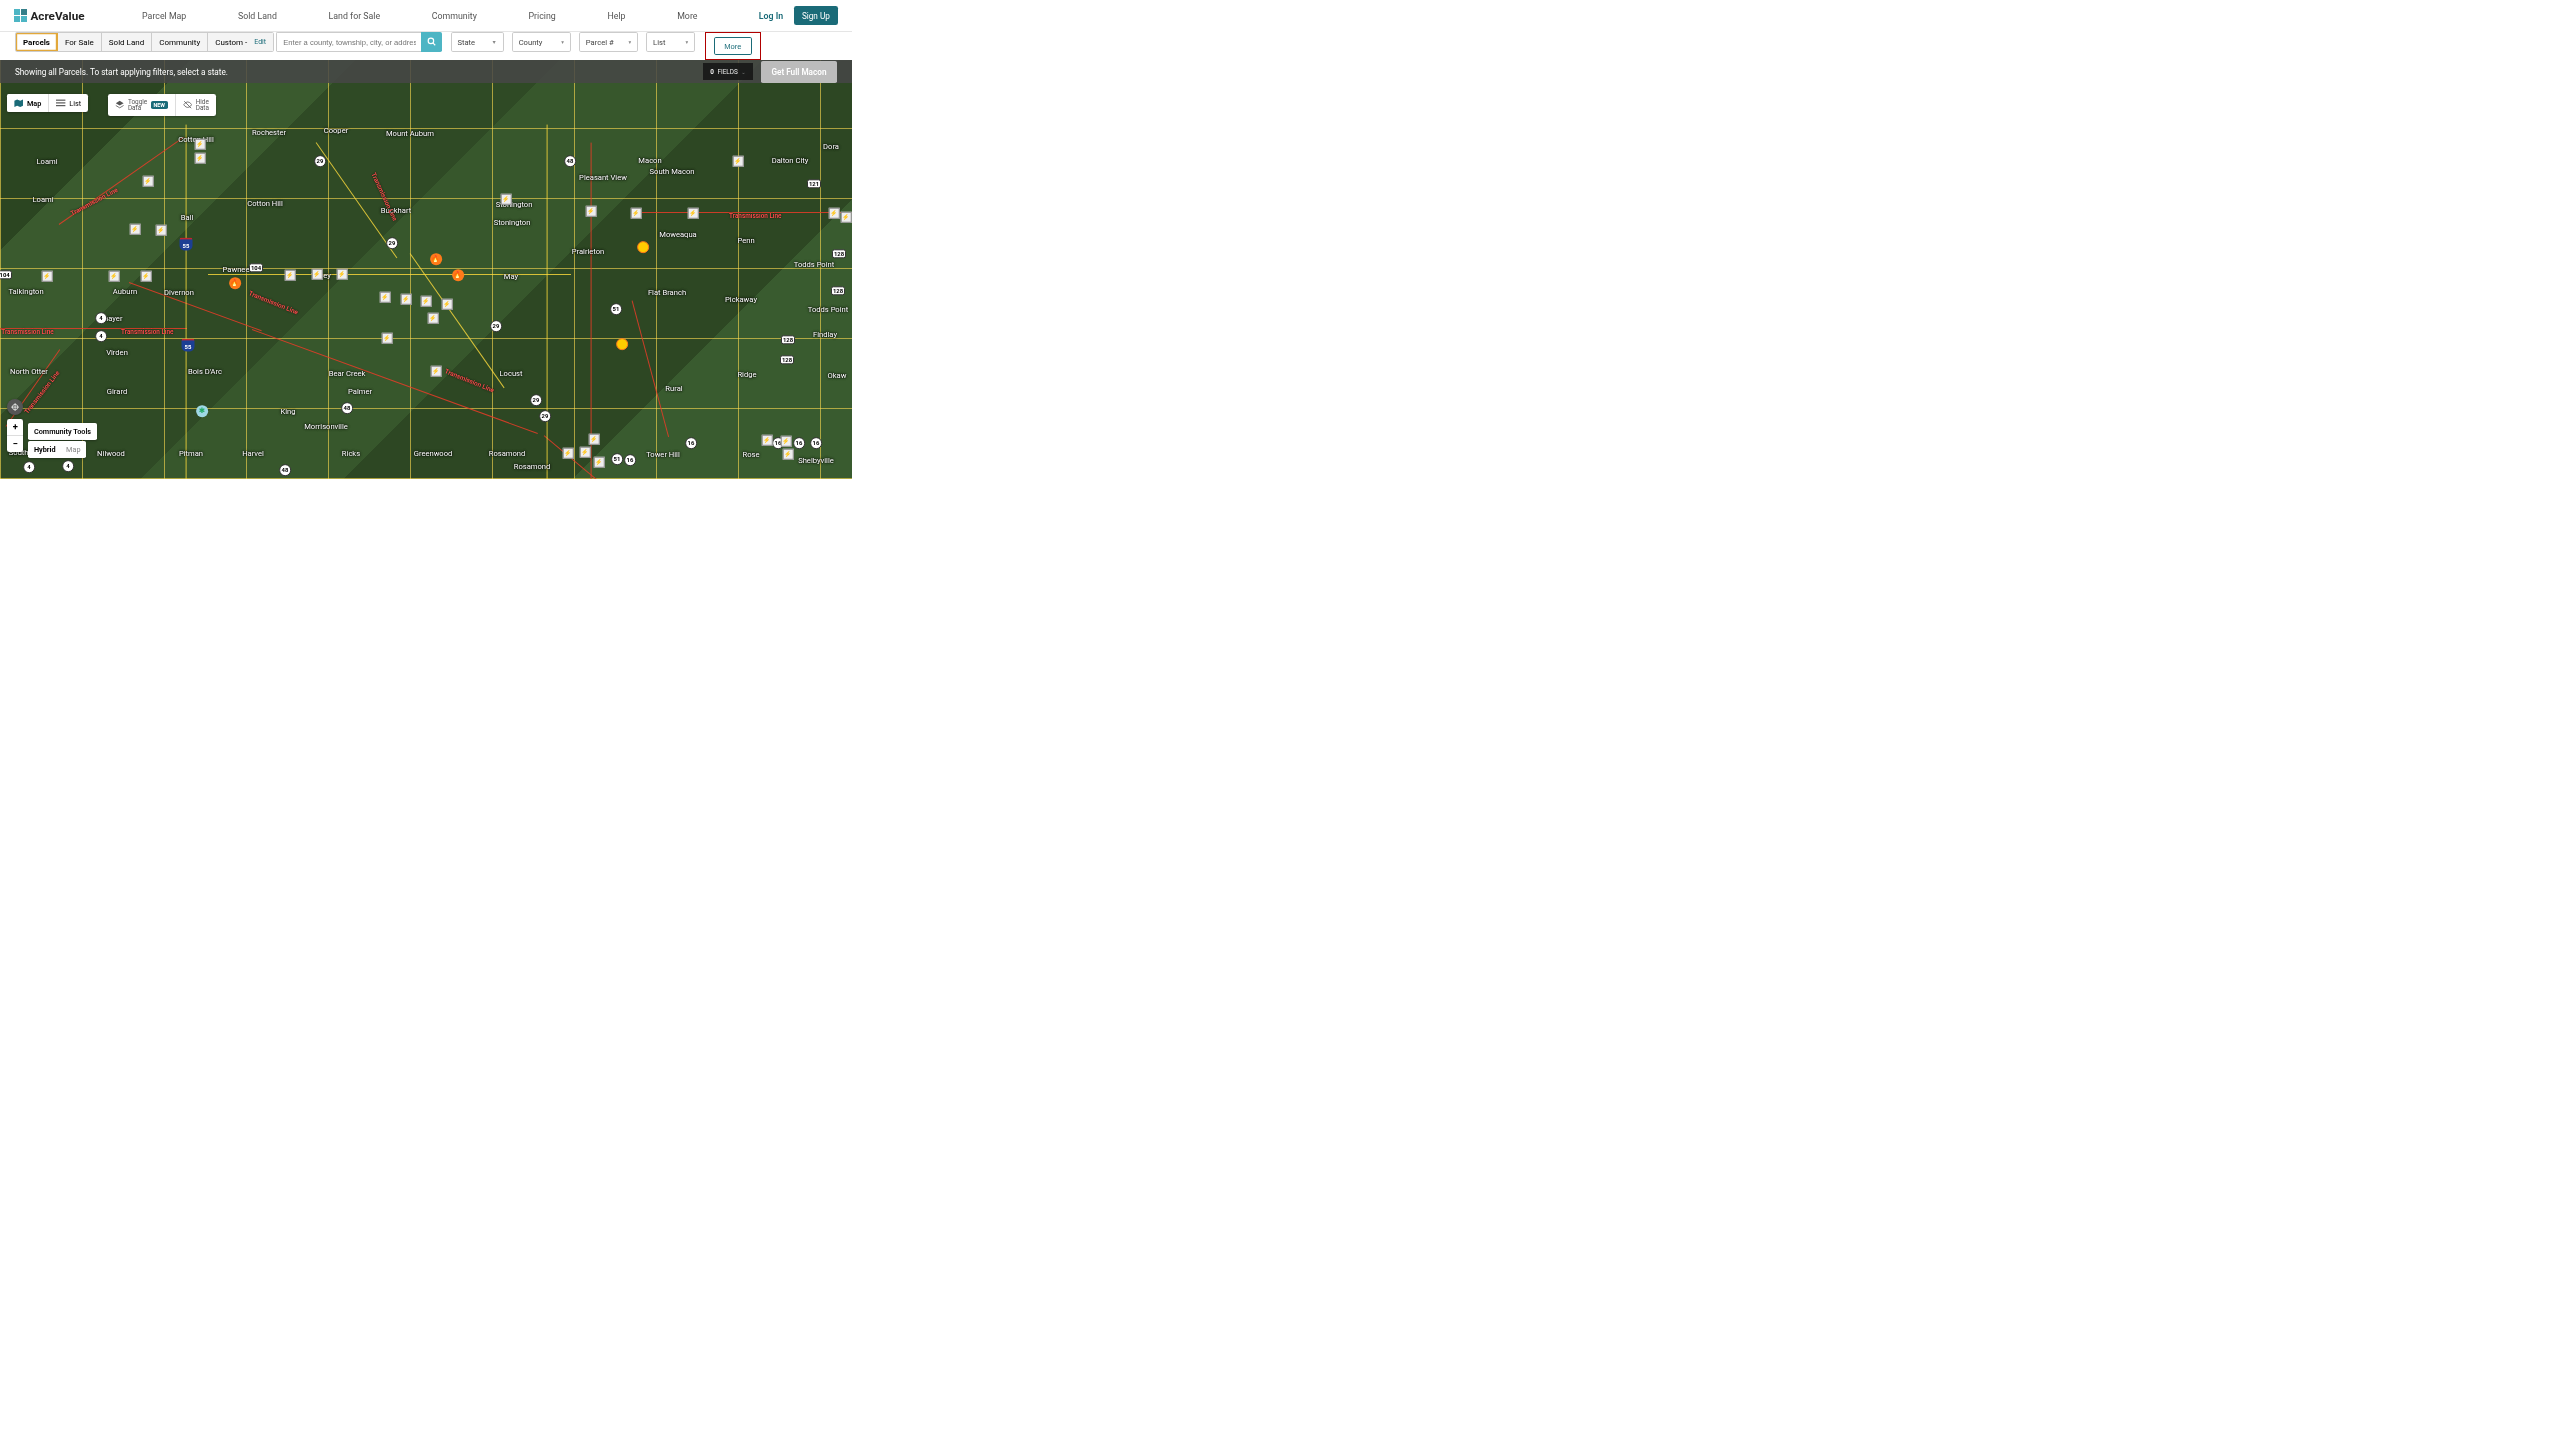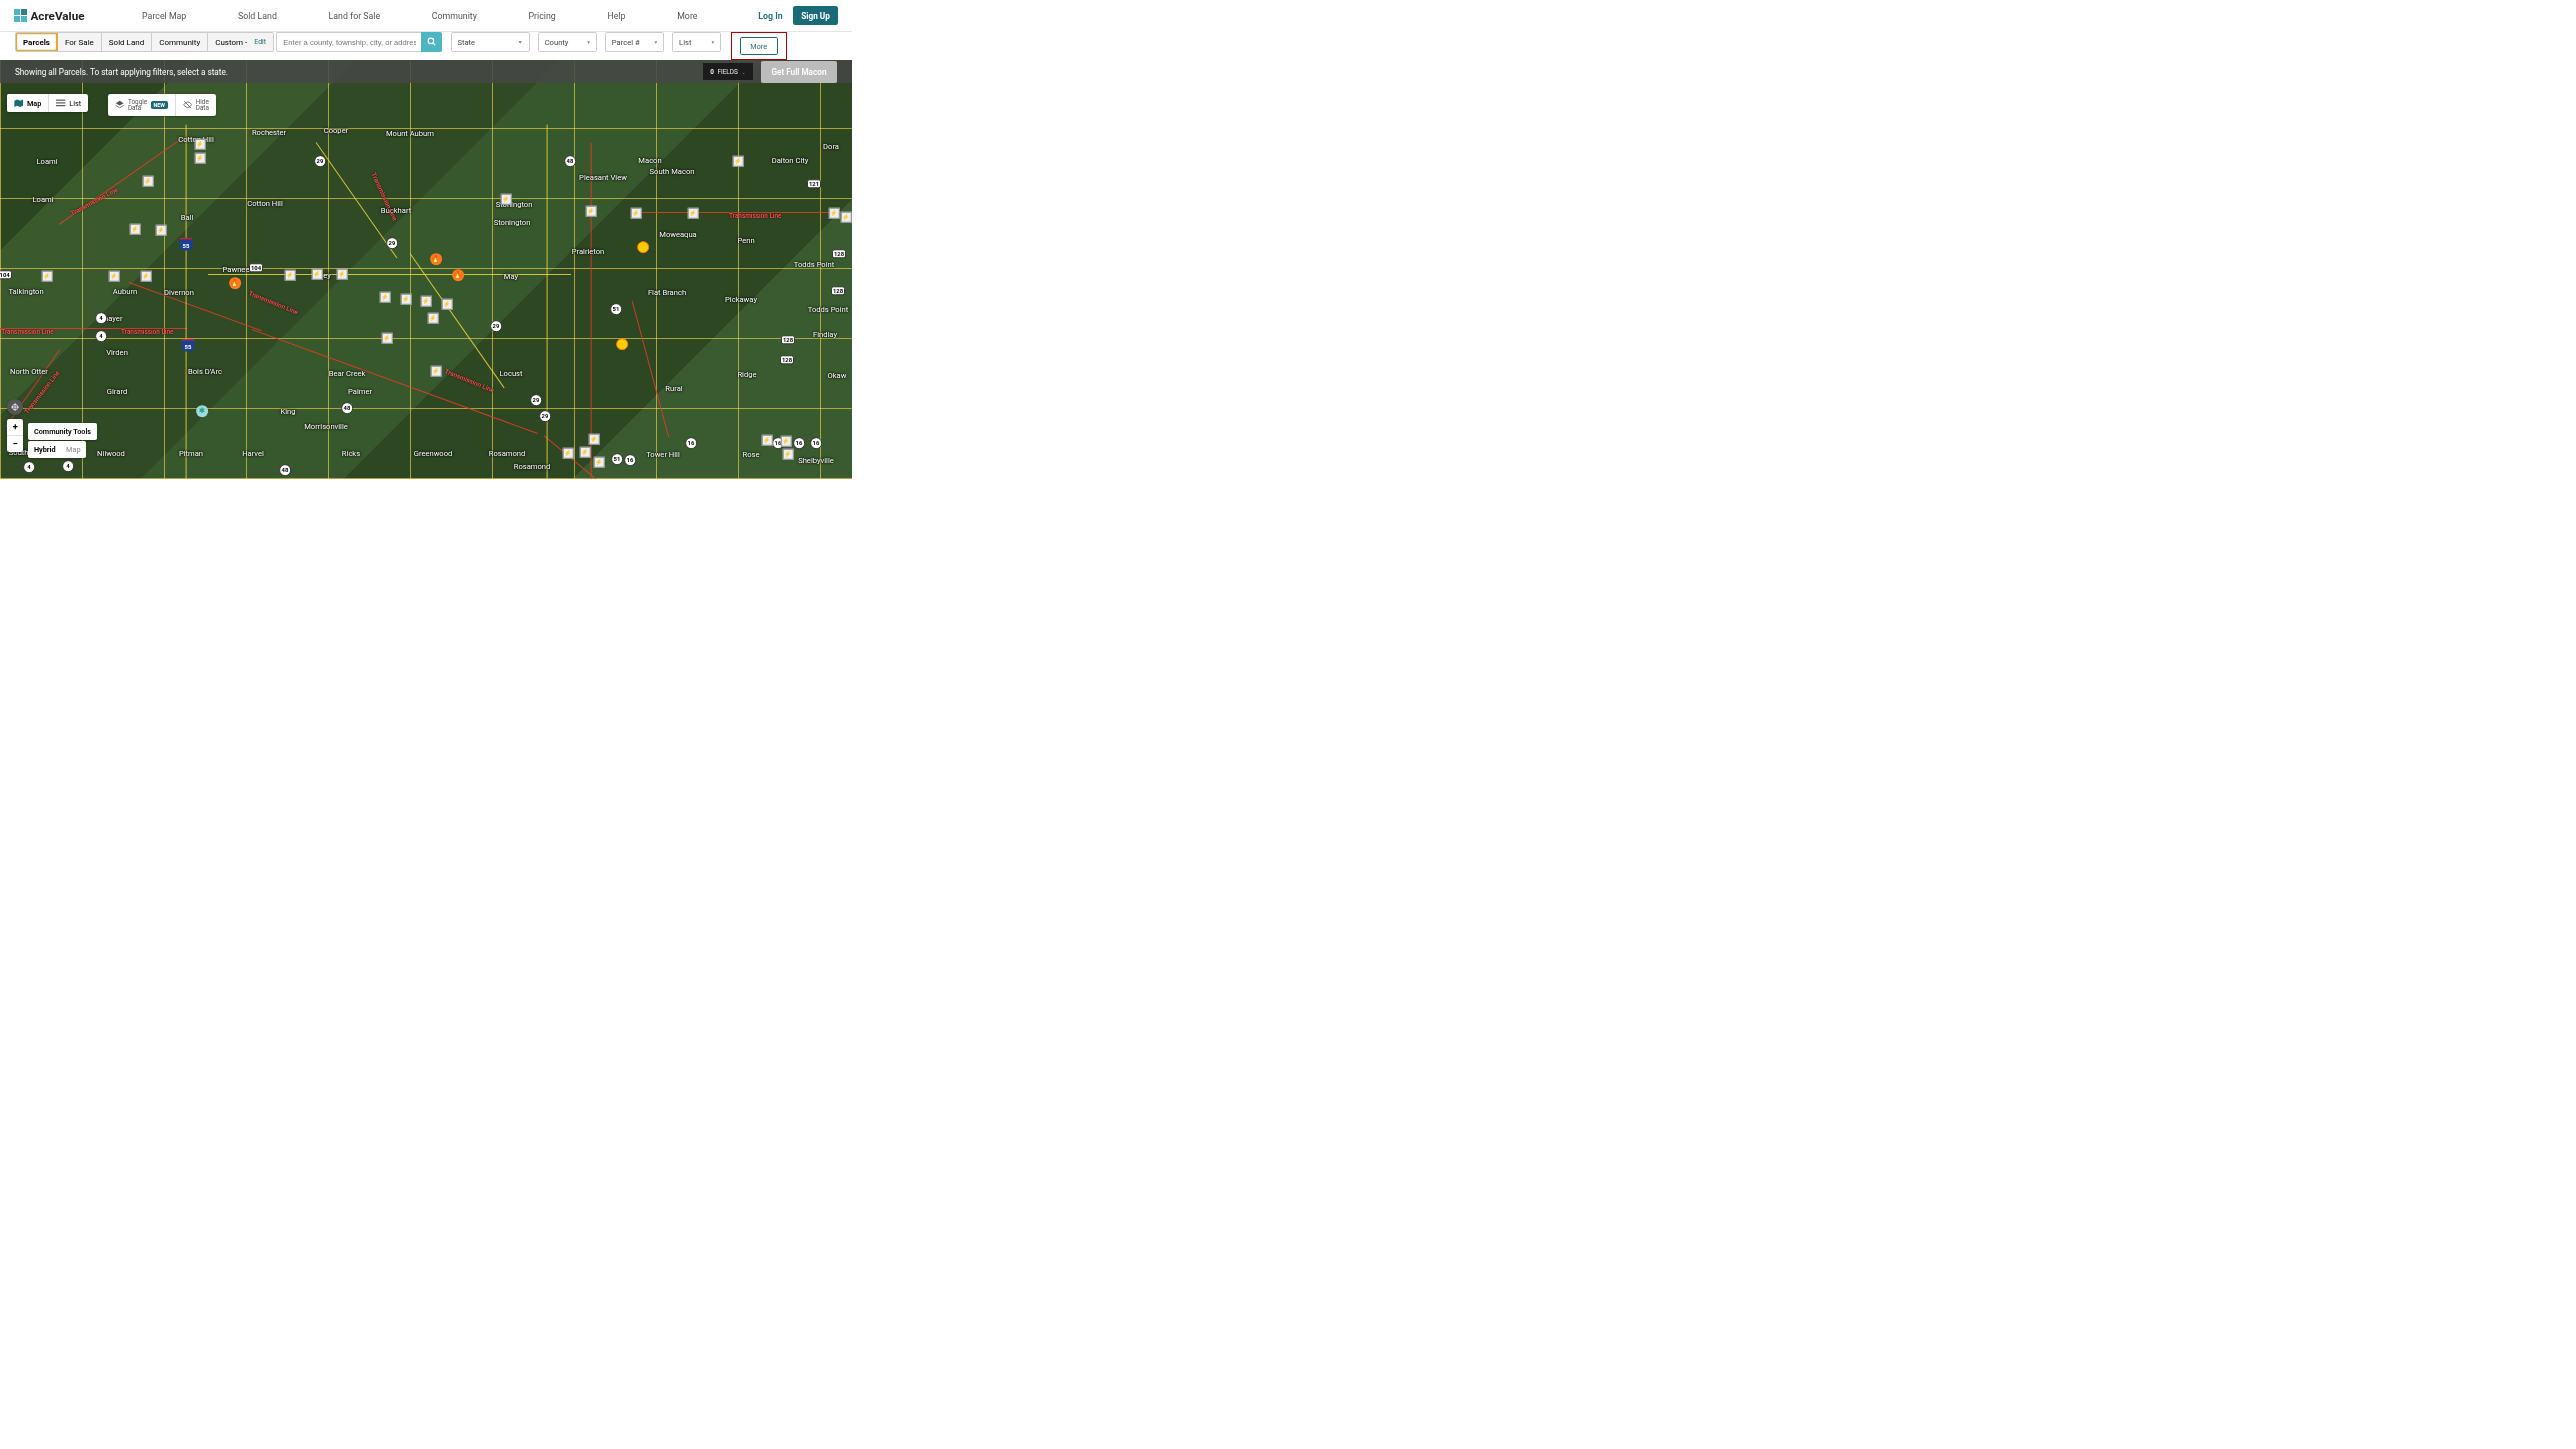--- a/index.html
+++ b/index.html
@@ -9,34 +9,34 @@
   .topbar { display:flex; align-items:center; height:32px; padding:0 14px; border-bottom:0.6px solid #e5e5e5; background:#fff;}
   .logo { display:flex; align-items:center; gap:3.5px; margin-right:17.6px;}
   .logo-mark { display:grid; grid-template-columns:1fr 1fr; grid-template-rows:1fr 1fr; gap:1.2px; width:13px; height:13px;}
   .logo-mark span { background:#4db5c4;}
   .logo-mark span:nth-child(2){ background:#357f8a;}
   .logo-text { font-weight:700; font-size:11.7px; color:#222;}
   .nav { display:flex; gap:11.7px; color:#555; font-size:8.8px;}
   .nav span{ cursor:pointer;margin-left:40px;}
   .spacer{ flex:1;}
   .login{ color:#1a6b78; font-weight:600; font-size:8.8px; margin-right:10.5px; cursor:pointer;}
-  .signup{ background:#1a6b78; color:#fff; border-radius:2.3px; padding:4.7px 8.2px; font-size:8.2px; font-weight:700; cursor:pointer;}
+  .signup{ background:#1a6b78; color:#fff; border-radius:2.3px; padding:4.7px 8.2px; font-size:8.2px; font-weight:400; cursor:pointer;}
 
   
   .filterbar{ display:flex; height:29px; padding:0 3.5px 0 15px; border-bottom:0.6px solid #e5e5e5; background:#fff;}
   .seg-group{ display:flex; border:0.6px solid #ccc; border-radius:1.8px; overflow:hidden; height:20px; }
   .seg{ display:flex; align-items:center; padding:0 7px; font-size:8px; border-right:0.6px solid #ccc; cursor:pointer; background:#f4f4f4;}
   .seg:last-child{ border-right:none;}
   .seg.active{ background:#fff; font-weight:700; box-shadow: inset 0 0 0 1.2px #e2a83a; border-right:0.6px solid #e2a83a;}
   .seg small{ color:#1a6b78; margin-left:7px; font-size:7px;}
   .search-wrap{ display:flex; margin-left:2.3px;}
   .search-input{ height:20px; border:0.6px solid #ccc; border-right:none; border-radius:1.8px 0 0 1.8px; width:145px; padding:0 5.9px; font-size:7.6px; color:#444;}
   .search-btn{ width:21px; height:20px; background:#4db5c4; border:none; border-radius:0 1.8px 1.8px 0; color:#fff; display:flex; align-items:center; justify-content:center; cursor:pointer;}
   .dropdown{ height:20px; border:0.6px solid #ccc; border-radius:1.8px; padding:0 5.9px; font-size:7.6px; color:#444; margin-left:8.2px; display:flex; align-items:center; justify-content:space-between; gap:4.7px; background:#fff; cursor:pointer;}
-  .dd-state{ width:79px;} .dd-county{ width:59px;} .dd-parcel{ width:59px;} .dd-owner{ width:49px;}
+  .dd-state{ width:53px;} .dd-county{ width:59px;} .dd-parcel{ width:59px;} .dd-owner{ width:49px;}
   .more-box{ border:1.8px solid #b00000; padding:3.5px 8.2px; margin-left:9.4px; display:flex; align-items:center;}
   .more-btn{ border:0.6px solid #1a6b78; color:#1a6b78; border-radius:1.8px; padding:3.5px 9.4px; font-size:7.6px; background:#fff; cursor:pointer;}
 
   
   .infostrip{ position:absolute; top:60px; left:0; right:0; height:23.4px; background:rgba(70,70,70,.85); color:#fff; display:flex; align-items:center; padding:0 15px; font-size:8.2px; z-index:5;}
   .infostrip .spacer{flex:1;}
   .fields-pill{ background:rgba(20,20,20,.85); color:#eee; font-size:6.4px; padding:4.7px 7px; display:flex; align-items:center; gap:3.5px;}
   .report-btn{ background:#bcbcbc; color:#fff; font-weight:600; padding:5.9px 10.5px; font-size:8.2px; border-radius:1.8px; margin-left:8.2px;}
 
   

